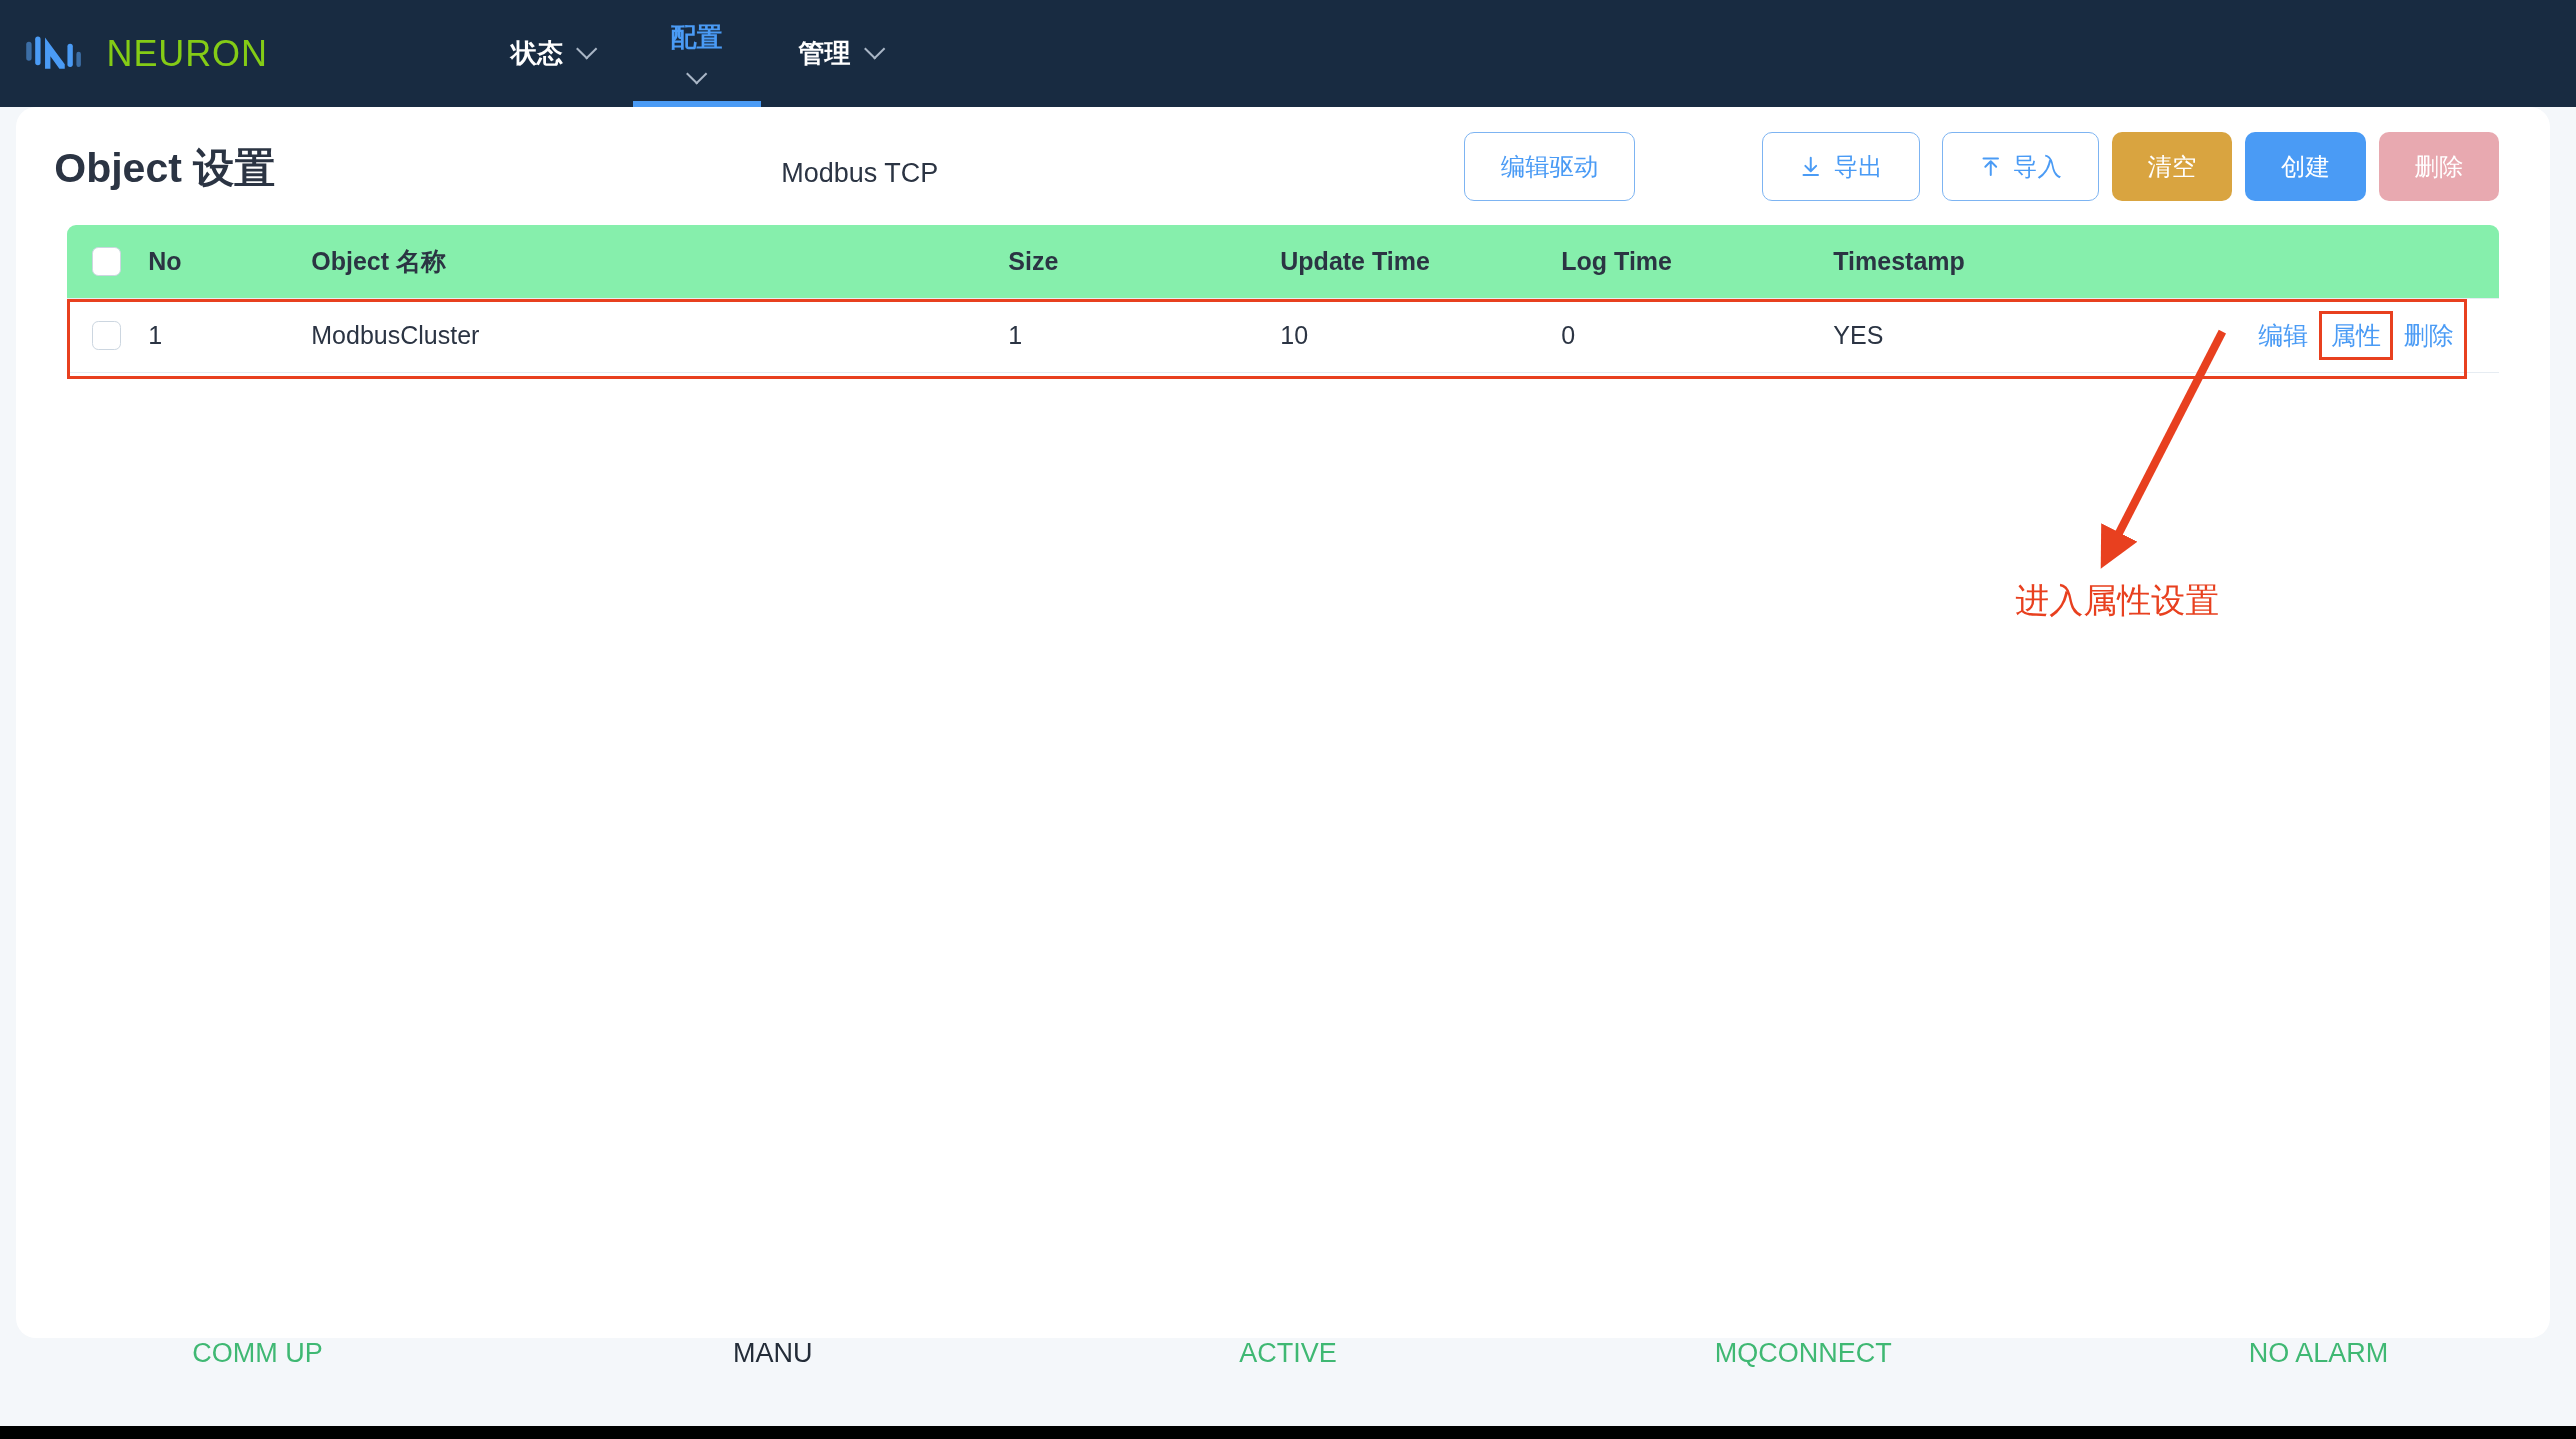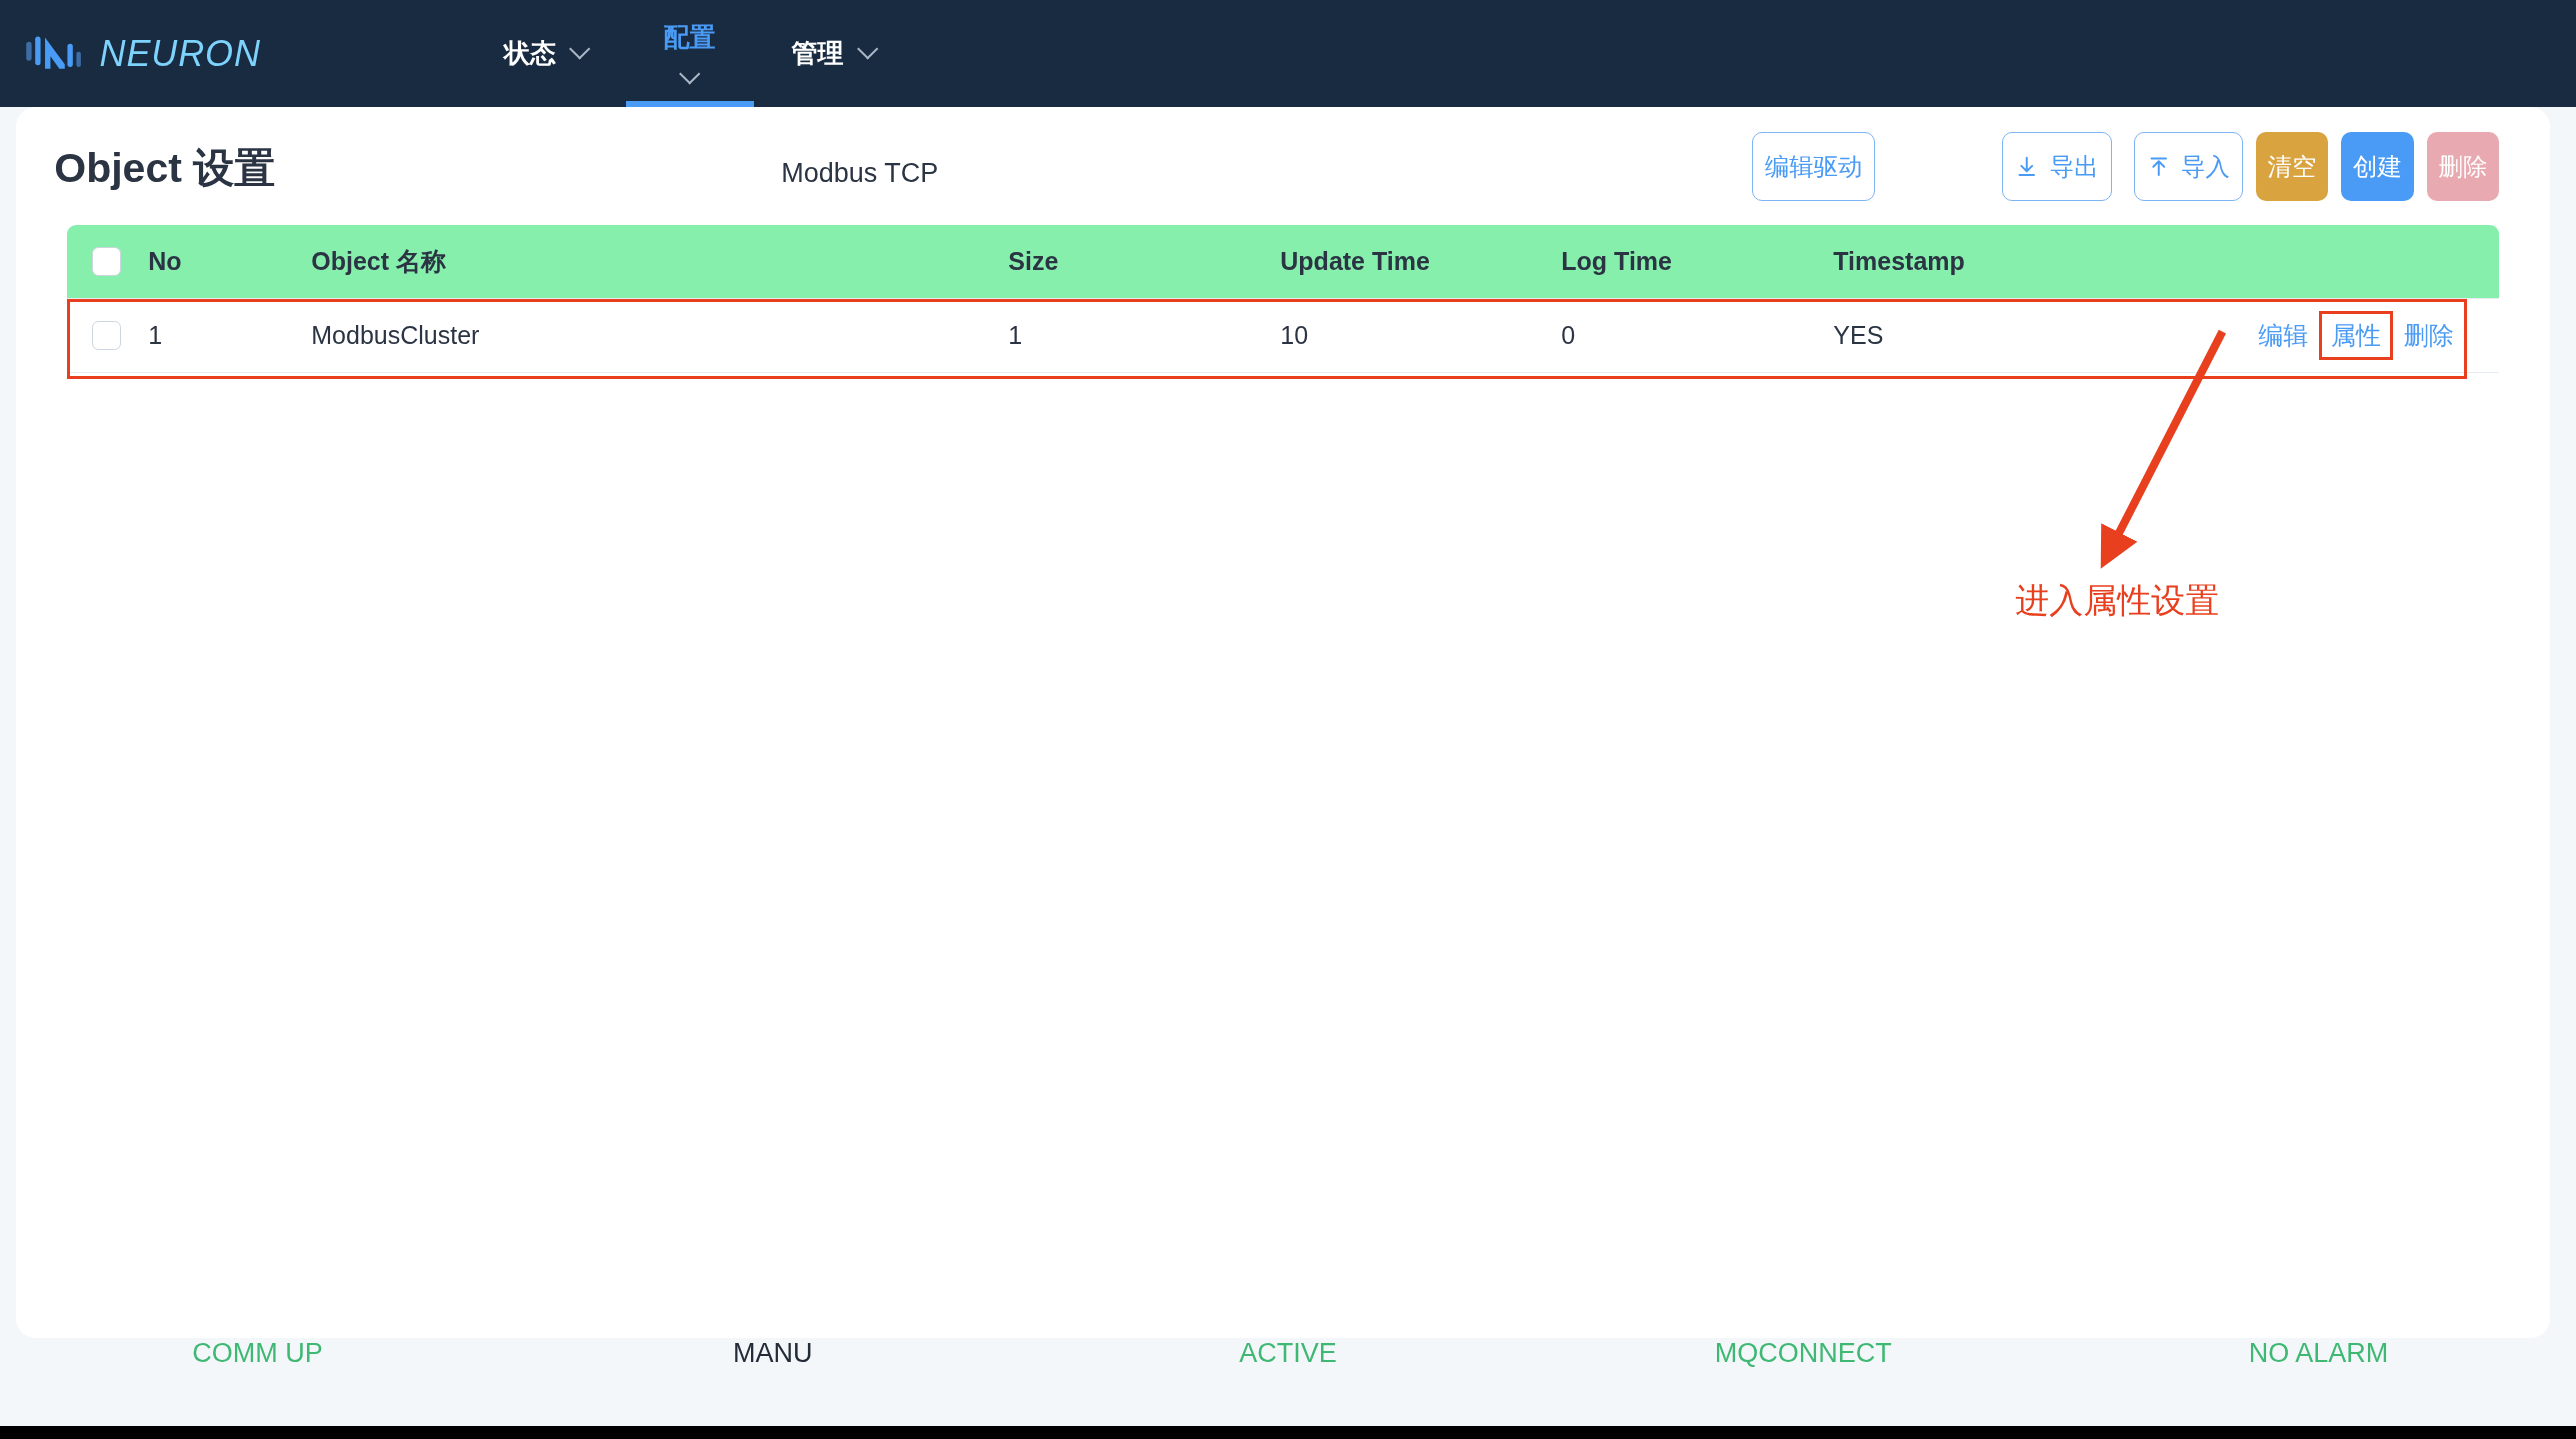--- a/index.html
+++ b/index.html
@@ -16,26 +16,25 @@
     width: 2576px; height: 107px;
     background: #182b41;
     display: flex; align-items: center;
   }
   .brand {
     display: flex; align-items: center;
     margin-left: 23.5px;
   }
   .logo-mark { width: 60px; height: 43px; display: block; }
   .brand-name {
-    color: #7dd3fc;
+    color: #84cc16;
     font-size: 36px;
     letter-spacing: 0.9px;
-    margin-left: 16px;
+    margin-left: 23px;
     font-weight: 400;
-    font-style: italic;
   }
   .nav-items { display: flex; align-items: center; margin-left: 205px; height: 107px; }
   .nav-item {
     position: relative;
     height: 107px;
     display: flex; align-items: center; justify-content: center;
     padding: 0 38px;
     color: #ffffff;
     font-size: 26px;
     font-weight: 700;
@@ -97,21 +96,21 @@
   }
   .tb-right {
     position: absolute; right: 51px; top: 25px;
     display: flex; align-items: center; gap: 0;
   }
   .btn {
     font-family: inherit;
     font-size: 24.4px;
     border-radius: 10px;
     height: 69px;
-    padding: 0 12px;
+    padding: 0 36px;
     cursor: pointer;
     display: inline-flex; align-items: center; justify-content: center;
     gap: 11px;
     white-space: nowrap;
   }
   .btn-outline {
     background: #fff; color: #4a9bf5;
     border: 1.8px solid #7db4f2;
   }
   .btn-solid { border: none; color: #fff; }

